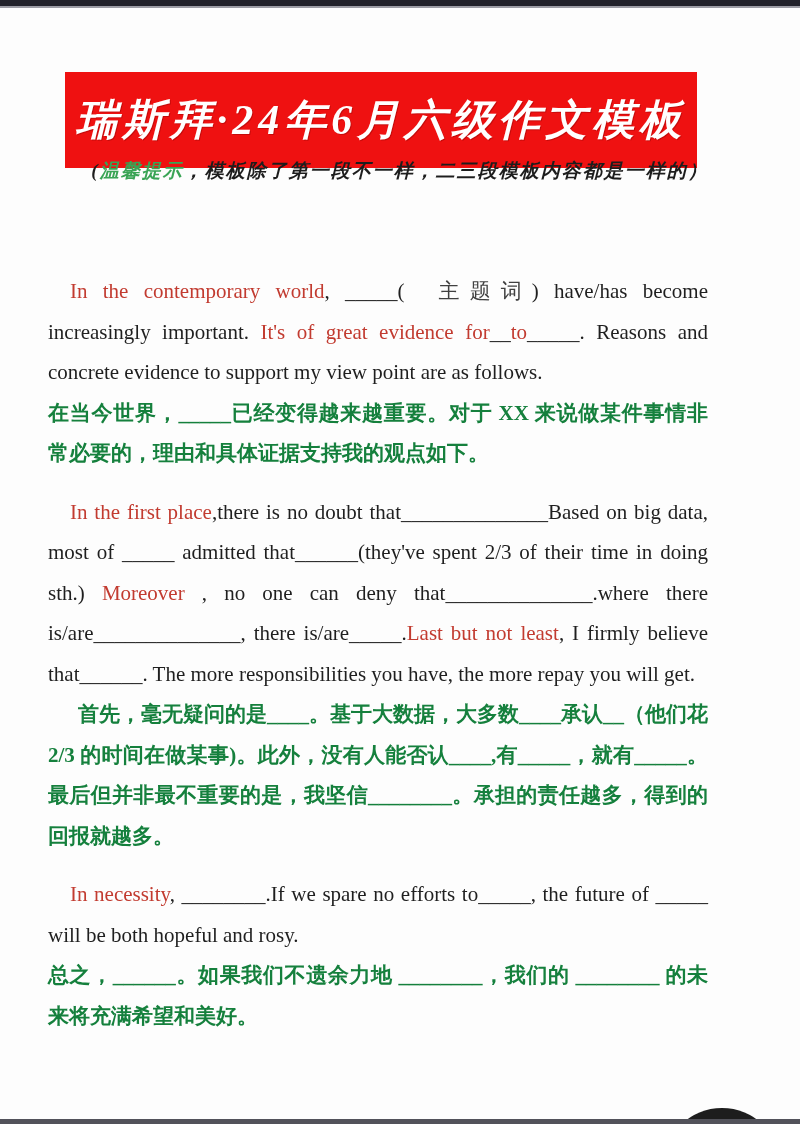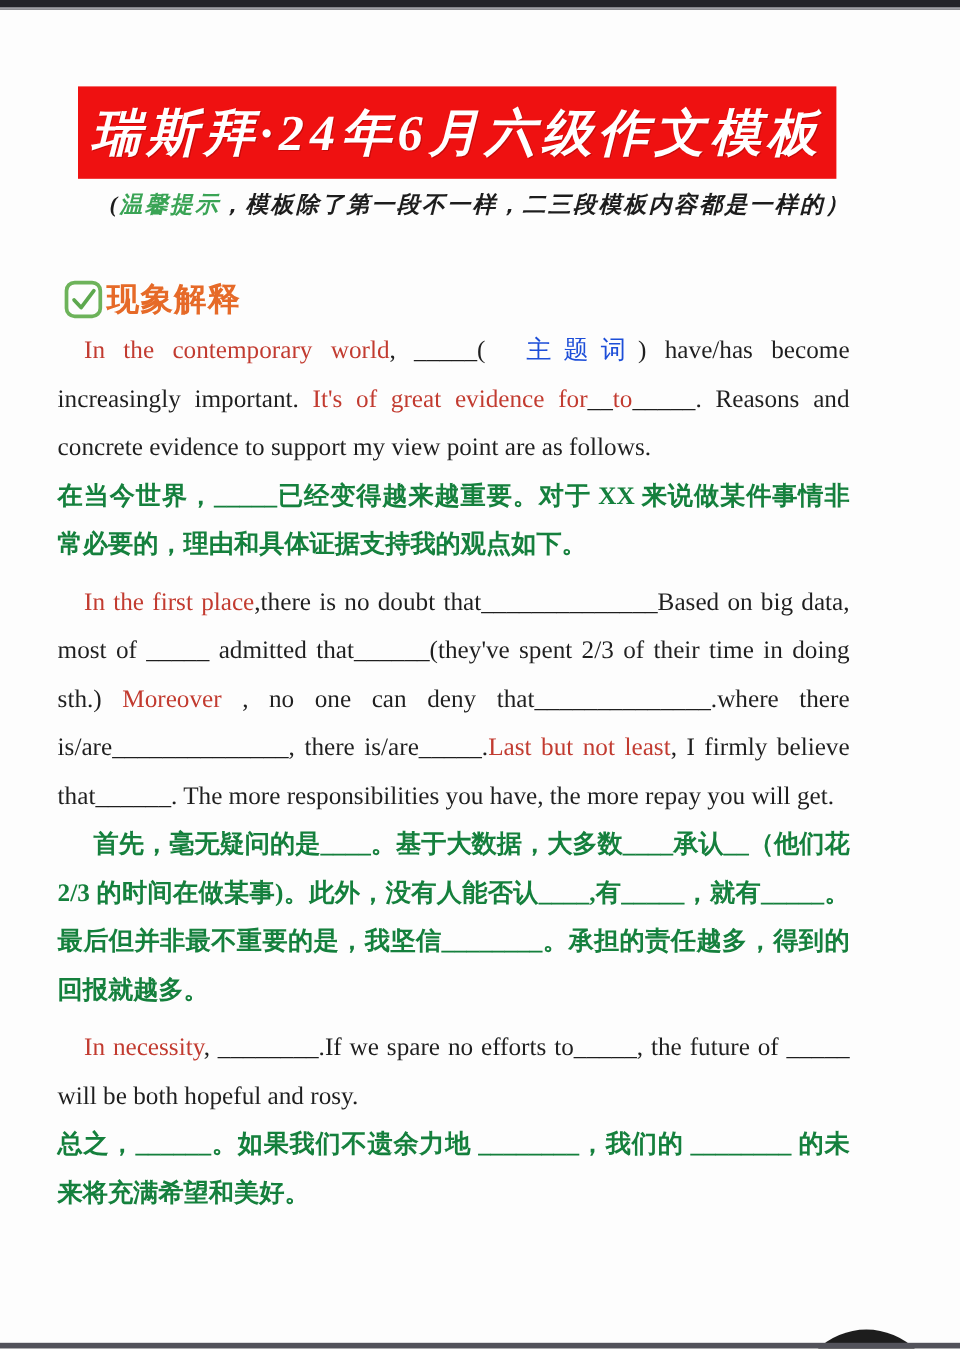--- a/index.html
+++ b/index.html
@@ -8,21 +8,21 @@
     background:#fdfdfd;overflow:hidden;
     font-family:"Liberation Serif","DejaVu Serif",serif;
   }
   
   .top-bar{
     position:absolute;top:0;left:0;right:0;height:6px;
     background:#22222a;border-bottom:2px solid #9c9ca4;
   }
   
   .banner{
-    position:absolute;top:72px;left:65px;width:632px;height:77px;
+    position:absolute;top:72px;left:65px;width:632px;height:96px;
     background:#ef1111;color:#ffffff;
     display:flex;align-items:center;justify-content:center;
     font-size:42px;font-weight:bold;font-style:italic;letter-spacing:5px;
     text-shadow:1px 1px 0 rgba(120,0,0,.35);
     white-space:nowrap;
   }
   
   .subtitle{
     position:absolute;top:158px;left:0;right:0;
     text-align:center;font-size:19px;font-weight:bold;font-style:italic;
@@ -42,23 +42,23 @@
   
   .body{
     position:absolute;top:271px;left:48px;width:660px;
     font-size:21px;line-height:40.5px;color:#1f1f1f;
     text-align:justify;
   }
   .body p{margin:0;}
   p.en{text-indent:22px;}
   p.cn{font-weight:bold;color:#15803d;}
   p.cn.indent{text-indent:30px;}
-  p.gap{margin-top:7px;}
+  p.gap{margin-top:18px;}
   .red{color:#c23b30;}
-  .topic{color:#1d4ed8;margin-left:24px;}
+  .topic{color:#404040;margin-left:24px;}
   
   .fab{
     position:absolute;left:663px;top:1108px;width:118px;height:118px;
     border-radius:50%;background:#1d1d1d;
   }
   .bottom-bar{
     position:absolute;bottom:0;left:0;right:0;height:5px;background:#52525a;
   }
 </style>
 </head>
@@ -69,29 +69,20 @@
   <div class="top-bar"></div>
 
   <div class="banner">
     <span>瑞斯拜·24年6月六级作文模板</span>
   </div>
 
   <div class="subtitle">
     <span>(</span><span class="green">温馨提示</span><span>，模板除了第一段不一样，二三段模板内容都是一样的）</span>
   </div>
 
-  <div class="section-head">
-    <span>
-      <svg class="checkbox" viewBox="0 0 34 34">
-        <rect x="2.5" y="2.5" width="29" height="29" rx="7" fill="none" stroke="#6db35a" stroke-width="3.2"></rect>
-        <path d="M9 17.5 L15 24 L26 9.5" fill="none" stroke="#5da84e" stroke-width="3.2" stroke-linecap="round" stroke-linejoin="round"></path>
-      </svg>
-    </span>
-    <span class="section-title">现象解释</span>
-  </div>
 
   <div class="body">
 
     <p class="en"><span class="red">In the contemporary world</span><span>, _____(</span><span class="topic">主题词</span><span>) have/has become increasingly important. </span><span class="red">It's of great evidence for</span><span>__</span><span class="red">to</span><span>_____. Reasons and concrete evidence to support my view point are as follows.</span></p>
 
     <p class="cn">在当今世界，_____已经变得越来越重要。对于 XX 来说做某件事情非常必要的，理由和具体证据支持我的观点如下。</p>
 
     <p class="en gap"><span class="red">In the first place</span><span>,there is no doubt that______________Based on big data, most of _____ admitted that______(they've spent 2/3 of their time in doing sth.) </span><span class="red">Moreover</span><span> , no one can deny that______________.where there is/are______________, there is/are_____.</span><span class="red">Last but not least</span><span>, I firmly believe that______. The more responsibilities you have, the more repay you will get.</span></p>
 
     <p class="cn indent">首先，毫无疑问的是____。基于大数据，大多数____承认__（他们花 2/3 的时间在做某事)。此外，没有人能否认____,有_____，就有_____。最后但并非最不重要的是，我坚信________。承担的责任越多，得到的回报就越多。</p>

